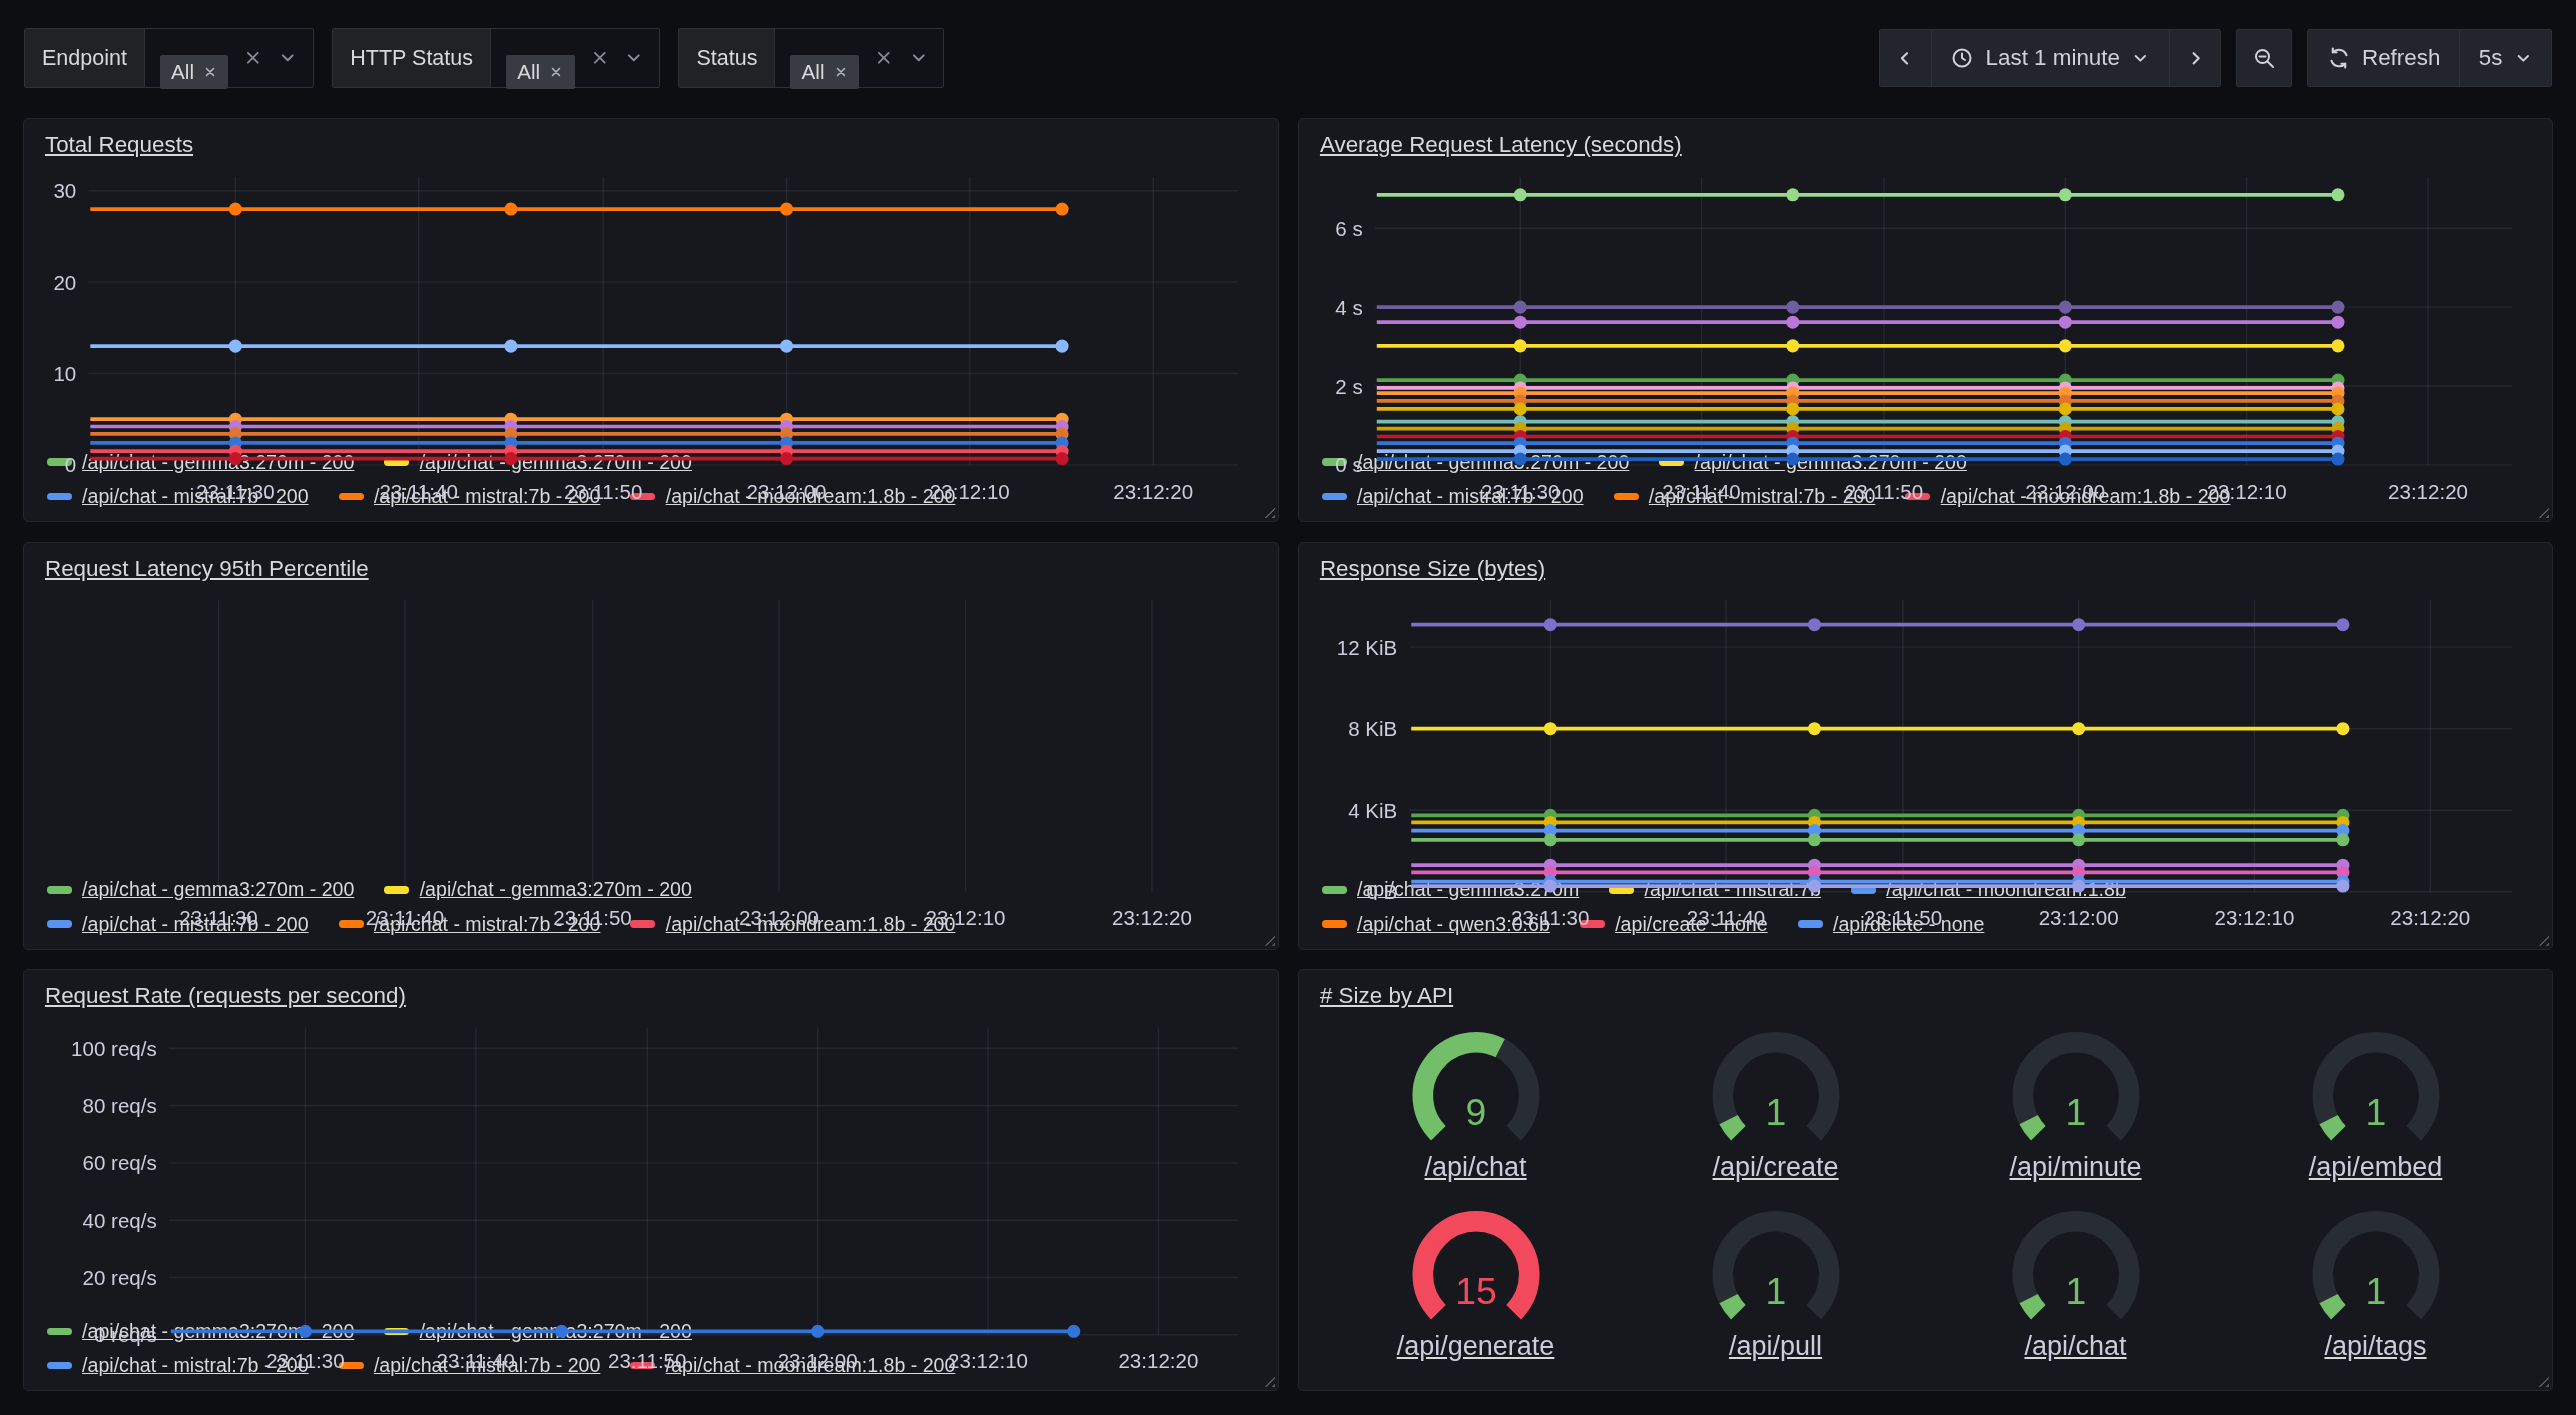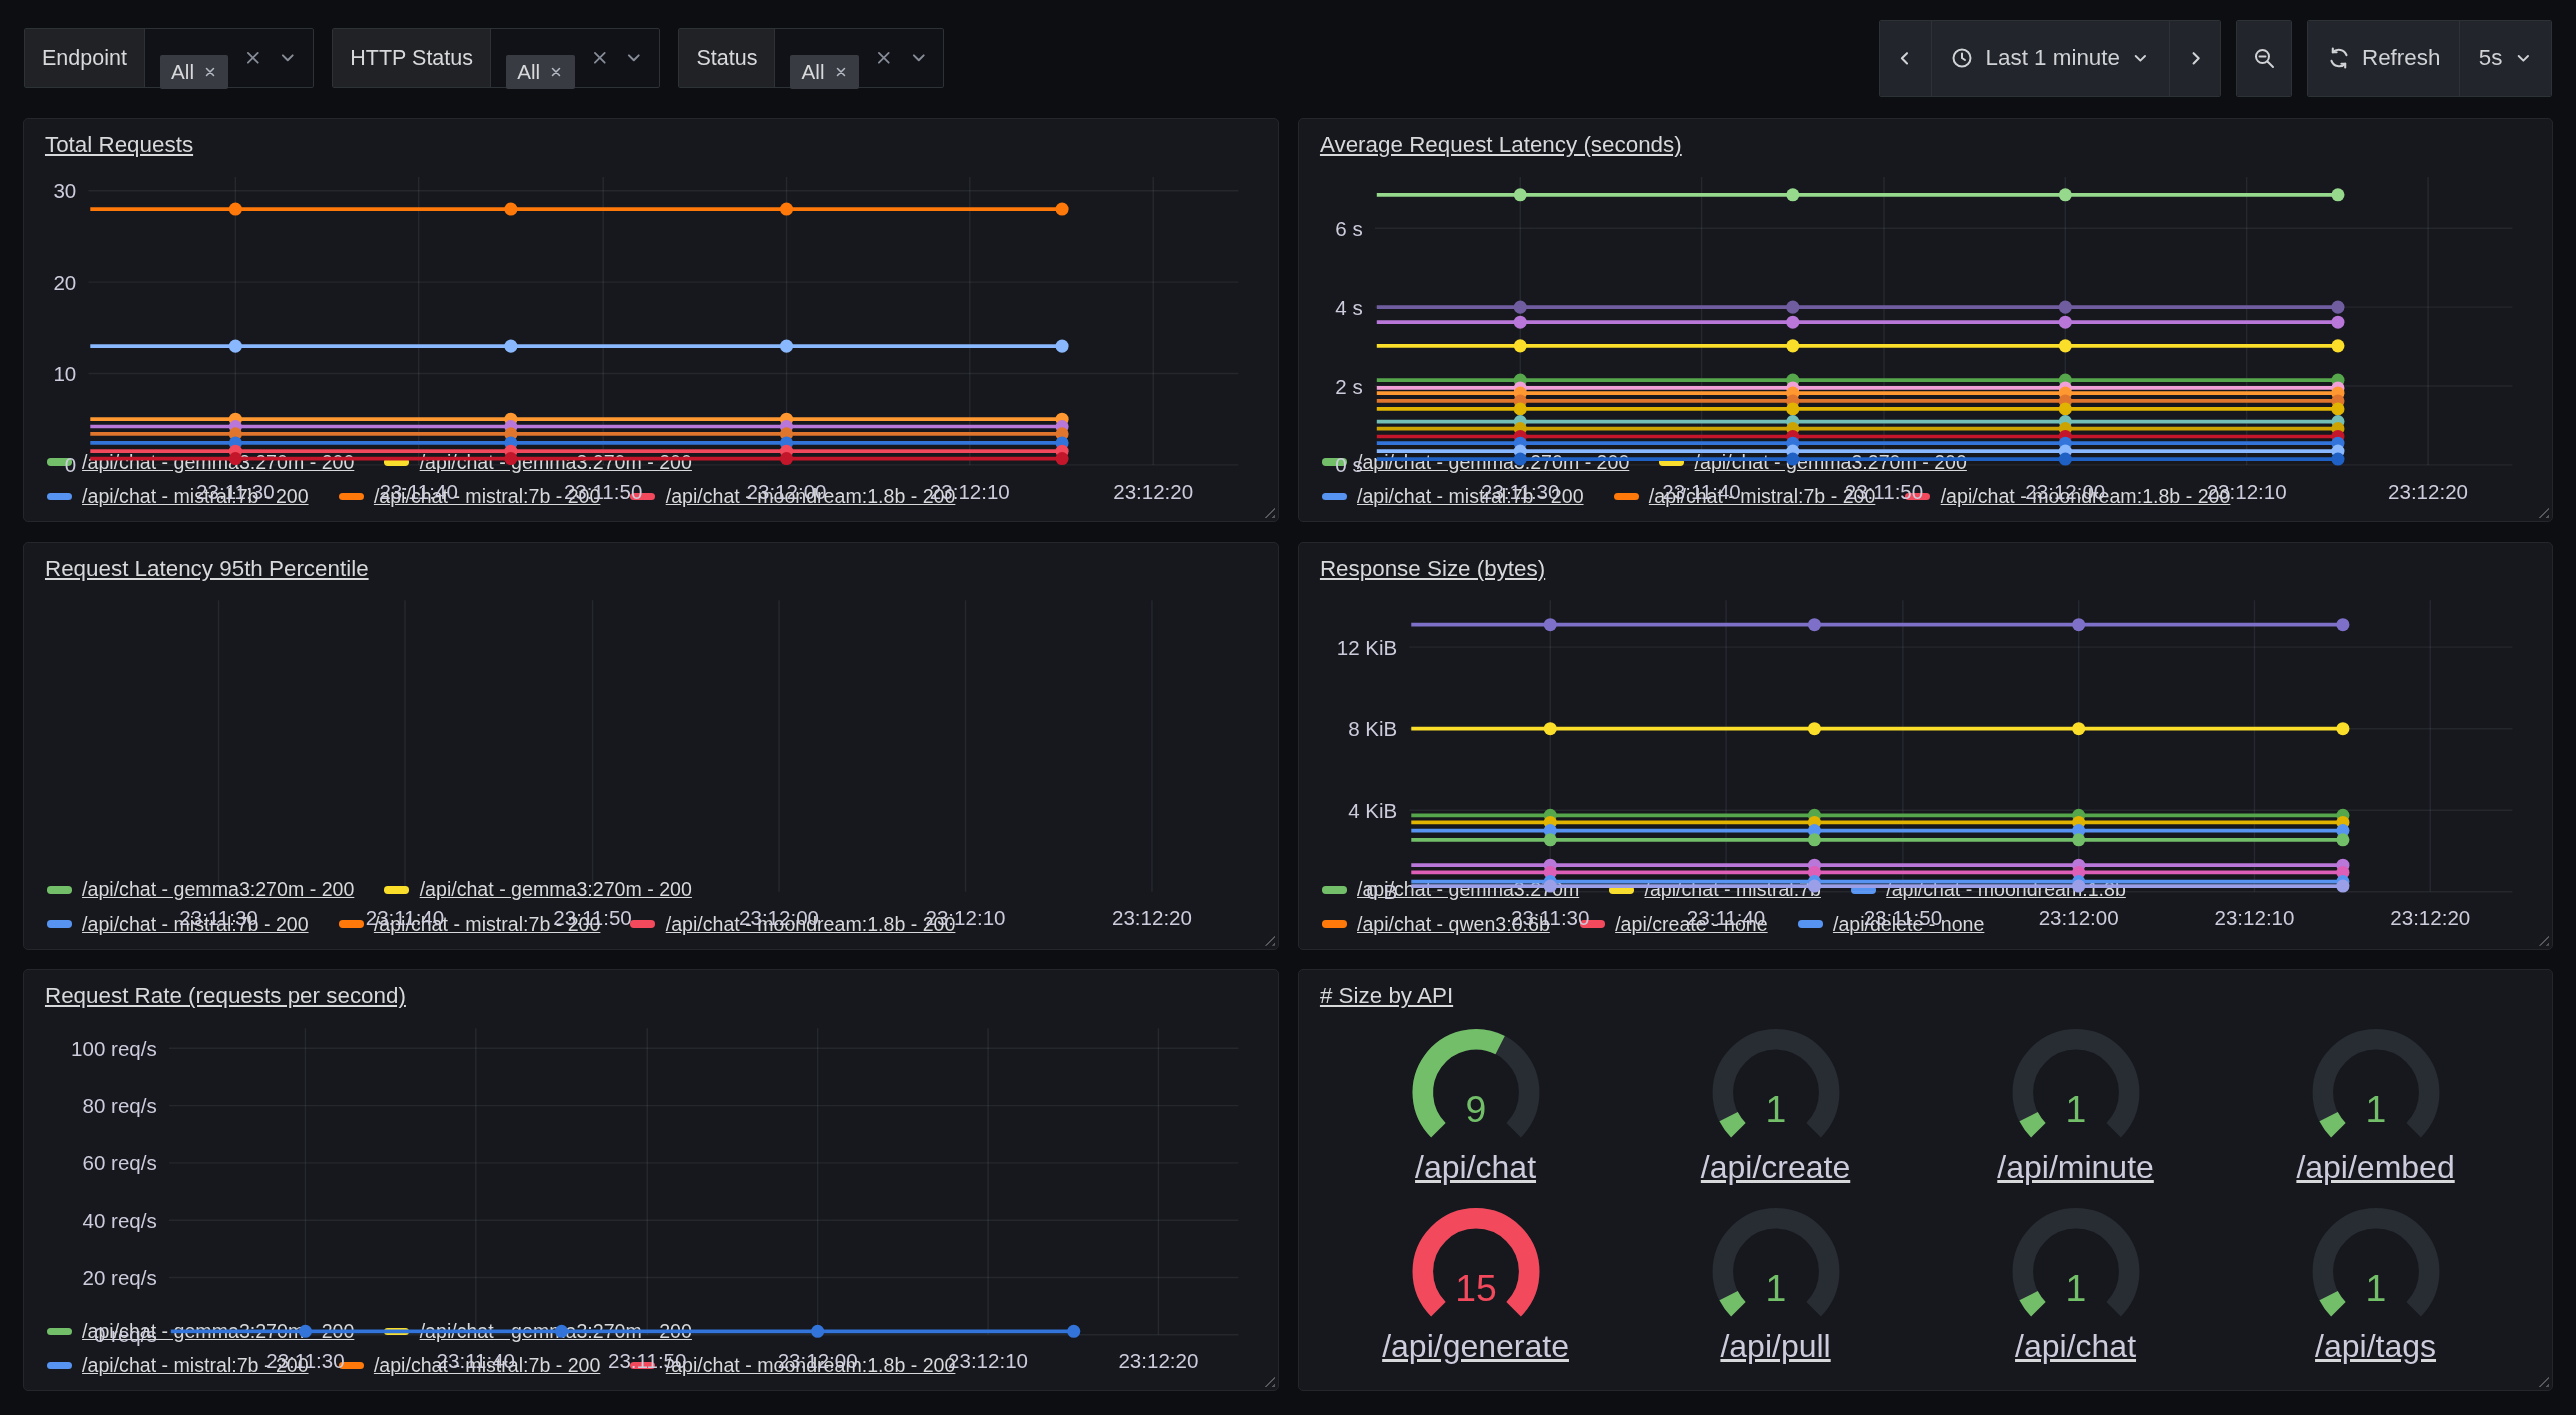--- a/index.html
+++ b/index.html
@@ -11,37 +11,37 @@
   }
   
   .topbar { display:flex; align-items:center; margin:28px 24px 0 24px; height:60px; }
   .filter-group { display:flex; align-items:stretch; height:60px; border:0.9px solid #2c3235; border-radius:1.9px; margin-right:18.7px; background:#111217;text-align:center; }
   .filter-label { display:flex; align-items:center; padding:0 17px; background:#202226; color:#d8d9da; font-size:21.5px; font-weight:500; border-right:0.9px solid #2c3235; white-space:nowrap; }
   .filter-value { display:flex; align-items:center; padding:0 15px; gap:15px; }
   .chip { display:flex; align-items:center; gap:9.3px; background:#383b42; color:#d8d9da; font-size:20.6px; padding:4.7px 11.2px; border-radius:1.9px; cursor:pointer;margin-top:28px; }
   .icon-btn { display:flex; align-items:center; cursor:pointer; background:none; border:none; padding:0; }
   .tc { display:flex; align-items:center; gap:15px; margin-left:auto; }
   .btn-group { display:flex; border:0.9px solid #2c3235; border-radius:1.9px; overflow:hidden; }
-  .tbtn { background:#22252b; border:none; border-left:0.9px solid #2c3235; color:#d0d2d6; font-size:22.4px; font-weight:500; height:75px; display:flex; align-items:center; gap:11.2px; padding:0 18.7px; cursor:pointer; font-family:inherit; white-space:nowrap; }
+  .tbtn { background:#22252b; border:none; border-left:0.9px solid #2c3235; color:#d0d2d6; font-size:22.4px; font-weight:500; height:56px; display:flex; align-items:center; gap:11.2px; padding:0 18.7px; cursor:pointer; font-family:inherit; white-space:nowrap; }
   .tbtn:first-child { border-left:none; }
   .tbtn.narrow { padding:0 15px; }
   
   .dashboard { display:grid; grid-template-columns:1fr 1fr; grid-template-rows:404px 408px 422px; gap:19.6px; margin:30px 23.4px 0 23.4px; }
   .panel { position:relative; background:#16181d; border:0.9px solid #24262c; border-radius:5px; display:flex; flex-direction:column; padding:11.2px 18.7px 7.5px 18.7px;text-decoration:underline; }
   .panel-title { font-size:22.4px; font-weight:500; color:#d8d9da; margin:1.9px 0 3.7px 1.9px; cursor:pointer; }
   .chart-box { flex:1; min-height:0; position:relative; }
   .legend { padding:0 3.7px 5.6px 3.7px; }
   .legend-row { display:flex; align-items:center; margin-top:11.2px; }
   .legend-item { display:flex; align-items:center; gap:10.3px; margin-right:30px; cursor:pointer; }
   .legend-dash { width:25px; height:7.5px; border-radius:3.7px; flex:none; }
   .legend-text { font-size:19.6px; color:#d8d9da; white-space:nowrap; }
   
   .gauge-grid { flex:1; display:grid; grid-template-columns:repeat(4,1fr); grid-template-rows:1fr 1fr; padding:3.7px 7.5px 9.3px 7.5px; }
   .gauge-cell { display:flex; flex-direction:column; align-items:center; justify-content:center; gap:1.9px; }
-  .gauge-label { font-size:32px; color:#ccccdc; }
+  .gauge-label { font-size:27px; color:#ccccdc; }
   
   .grip { position:absolute; right:2.8px; bottom:2.8px; width:16px; height:16px; cursor:nwse-resize;
     background:repeating-linear-gradient(135deg, transparent 0 3.7px, rgba(255,255,255,0.28) 3.7px 5.6px);
     clip-path:polygon(100% 0, 100% 100%, 0 100%); }
 </style>
 </head>
 <body>
 
 <header class="topbar">
 

